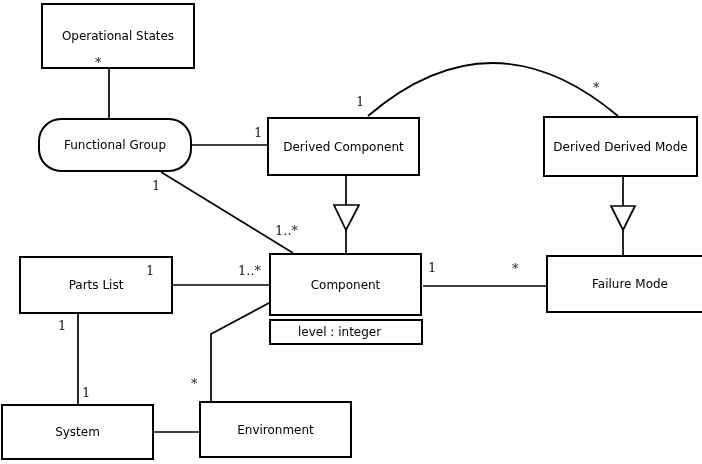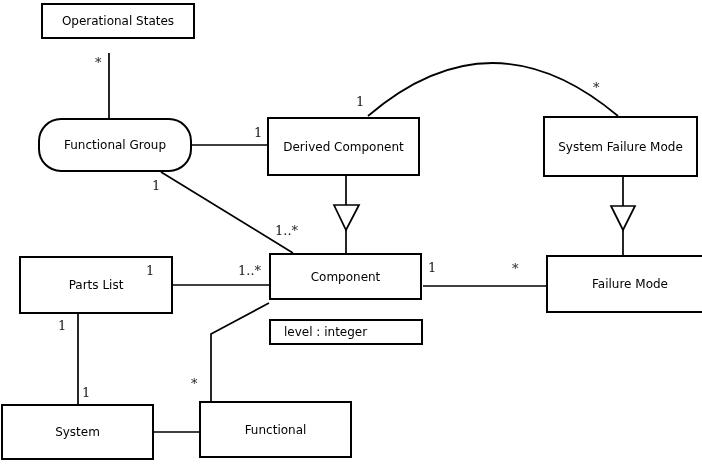--- a/index.html
+++ b/index.html
@@ -29,40 +29,40 @@
     white-space: nowrap;
   }
   .uml-attr {
     position: absolute;
     box-sizing: border-box;
     background: #ffffff;
     border: 2px solid #000000;
     display: flex;
     align-items: center;
     justify-content: flex-start;
-    padding-left: 13px;
+    padding-left: 27px;
     font-size: 12px;
     color: #000000;
     white-space: nowrap;
   }
   .mult {
     position: absolute;
     font-family: "DejaVu Serif", serif;
     font-size: 13px;
     line-height: 13px;
     color: #1a1a1a;
     white-space: nowrap;
   }
   
-  .b-operational-states  { left: 41px;  top: 3px;   width: 154px; height: 36px; }
+  .b-operational-states  { left: 41px;  top: 3px;   width: 154px; height: 66px; }
   .b-functional-group    { left: 38px;  top: 118px; width: 154px; height: 54px; border-radius: 23px; }
   .b-derived-component   { left: 267px; top: 117px; width: 153px; height: 59px; justify-content: center; }
   .b-derived-failure-mode{ left: 543px; top: 116px; width: 155px; height: 61px; }
   .b-parts-list          { left: 1px;   top: 256px; width: 154px; height: 58px; margin-left: 18px; }
-  .b-component           { left: 269px; top: 253px; width: 153px; height: 47px; }
+  .b-component           { left: 269px; top: 253px; width: 153px; height: 63px; }
   .b-component-attr      { left: 269px; top: 319px; width: 154px; height: 26px; }
   .b-failure-mode        { left: 546px; top: 255px; width: 168px; height: 58px; }
   .b-system              { left: 1px;   top: 404px; width: 153px; height: 56px; }
   .b-environment         { left: 199px; top: 401px; width: 153px; height: 57px; }
   
   .m-os-fg       { left: 95px;  top: 56px;  }
   .m-fg-dc       { left: 254px; top: 126px; }
   .m-arc-dc      { left: 356px; top: 95px;  }
   .m-arc-dfm     { left: 593px; top: 81px;  }
   .m-fg-comp-src { left: 152px; top: 179px; }
@@ -104,21 +104,21 @@
 
   <div class="uml-class b-functional-group">
     <span>Functional Group</span>
   </div>
 
   <div class="uml-class b-derived-component">
     <span>Derived Component</span>
   </div>
 
   <div class="uml-class b-derived-failure-mode">
-    <span>System Failure Mode</span>
+    <span>Derived Derived Mode</span>
   </div>
 
   <div class="uml-class b-parts-list">
     <span>Parts List</span>
   </div>
 
   <div class="uml-class b-component">
     <span>Component</span>
   </div>
   <div class="uml-attr b-component-attr">
@@ -127,21 +127,21 @@
 
   <div class="uml-class b-failure-mode">
     <span>Failure Mode</span>
   </div>
 
   <div class="uml-class b-system">
     <span>System</span>
   </div>
 
   <div class="uml-class b-environment">
-    <span>Functional</span>
+    <span>Environment</span>
   </div>
 
   <span class="mult m-os-fg">*</span>
   <span class="mult m-fg-dc">1</span>
   <span class="mult m-arc-dc">1</span>
   <span class="mult m-arc-dfm">*</span>
   <span class="mult m-fg-comp-src">1</span>
   <span class="mult m-fg-comp-dst">1..*</span>
   <span class="mult m-pl-comp-src">1</span>
   <span class="mult m-pl-comp-dst">1..*</span>

